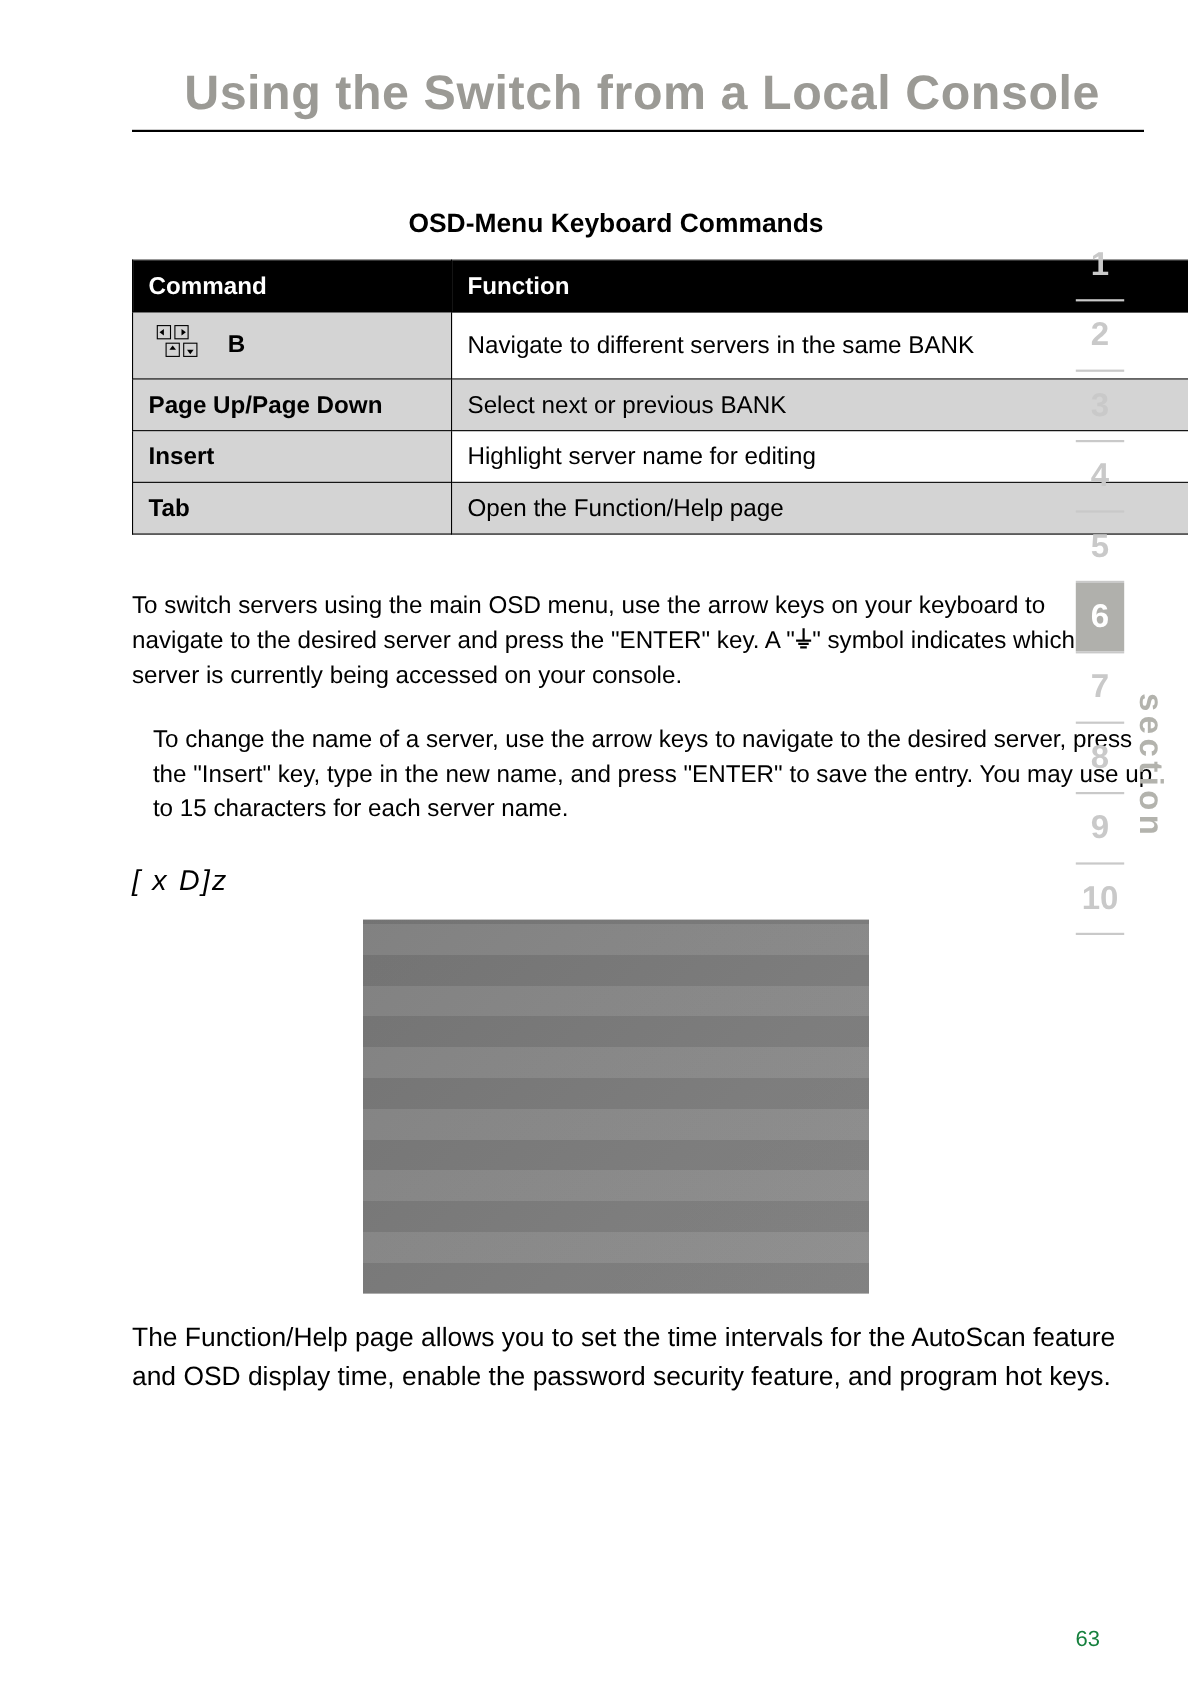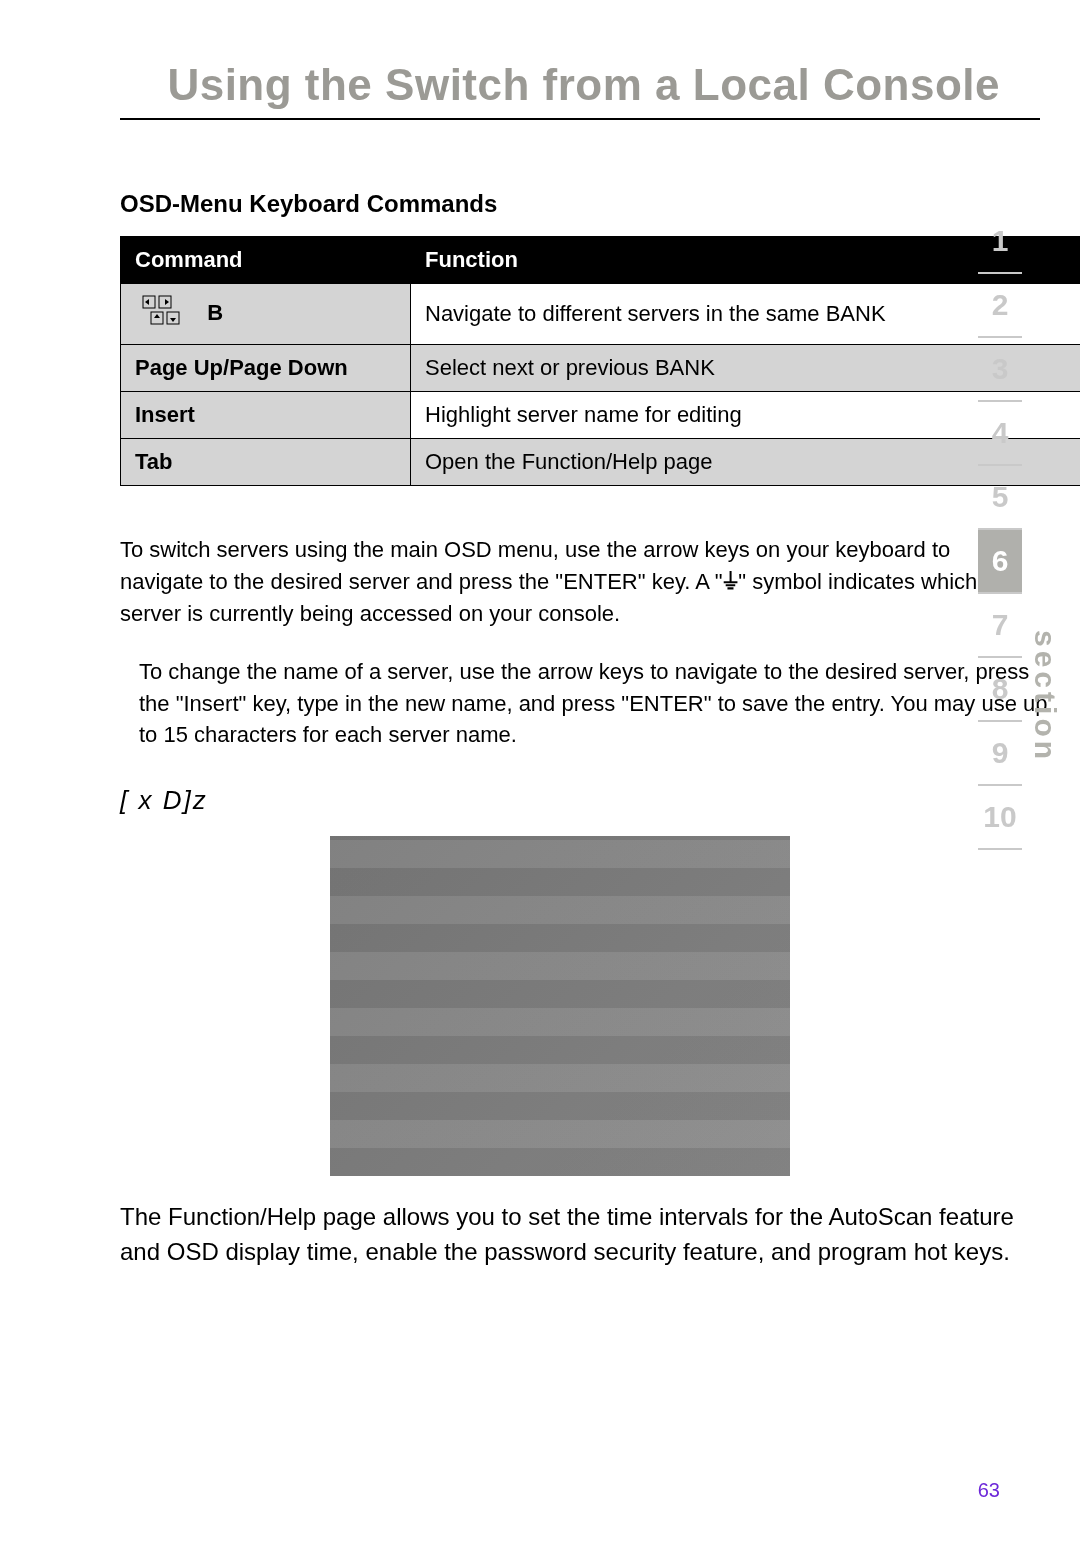--- a/index.html
+++ b/index.html
@@ -1,36 +1,36 @@
 <!DOCTYPE html>
 <html><head>
 <meta charset="utf-8">
 <style>
   * { box-sizing: border-box; margin: 0; padding: 0; }
   html, body { width: 1080px; height: 1542px; background: #fff; font-family: Arial, Helvetica, sans-serif; color: #000; }
   .page { position: relative; width: 1080px; height: 1542px; padding: 60px 80px 60px 120px; }
   .title { font-size: 44px; font-weight: bold; color: #9b9a95; margin-bottom: 8px; letter-spacing: 0.5px; text-align: right; }
   .title-rule { border: none; border-top: 2px solid #000; width: 920px; margin-bottom: 70px; }
-  .subheading { font-size: 24px; font-weight: bold; margin-bottom: 18px; }
+  .subheading { font-size: 24px; font-weight: bold; margin-bottom: 18px; text-align: center; }
   table.cmd { border-collapse: collapse; width: 966px; }
   table.cmd th, table.cmd td { border: 1px solid #000; padding: 10px 14px; text-align: left; font-size: 22px; vertical-align: middle; }
   table.cmd th { background: #000; color: #fff; font-weight: bold; }
   table.cmd td.cmd-cell { background: #d4d4d4; font-weight: bold; width: 290px; }
   table.cmd tr:nth-child(3) td.fn-cell,
   table.cmd tr:nth-child(5) td.fn-cell { background: #d4d4d4; }
   .arrow-block { display:inline-block; vertical-align: middle; margin-left: 6px; }
   .para { font-size: 22px; line-height: 1.45; margin-top: 48px; width: 890px; }
   .para2 { font-size: 22px; line-height: 1.45; margin-top: 26px; width: 920px; margin-left: 19px; }
   .snippet { font-size: 26px; margin-top: 34px; letter-spacing: 2px; font-style: italic; }
   .screenshot { width: 460px; height: 340px; background: linear-gradient(135deg,#7c7c7c,#8c8c8c); margin: 20px auto 0 auto; position: relative; }
   .screenshot::before { content:""; position:absolute; inset:0; background:
       repeating-linear-gradient(0deg, rgba(0,0,0,0.07) 0 28px, rgba(255,255,255,0.04) 28px 56px);
   }
   .para3 { font-size: 24px; line-height: 1.45; margin-top: 24px; width: 920px; }
-  .page-num { position: absolute; right: 80px; bottom: 40px; font-size: 20px; color:#6d28d9; }
+  .page-num { position: absolute; right: 80px; bottom: 40px; font-size: 20px; color:#15803d; }
 
   
   .sections { position: absolute; right: 50px; top: 210px; width: 60px; text-align: center; }
   .sec-item { font-size: 30px; font-weight: bold; color: #c9c9c9; padding: 14px 0; }
   .sec-div { width: 44px; height: 2px; background: #c9c9c9; margin: 0 auto; }
   .sec-item.active { background: #b0b0ac; color: #fff; width: 44px; margin: 0 auto; }
   .sec-label { position: absolute; right: 18px; top: 630px; font-size: 30px; font-weight: bold; color: #b3b3ad; writing-mode: vertical-rl; letter-spacing: 4px; }
   .plug-icon { font-family: Arial; font-weight: bold; }
 </style>
 </head>

